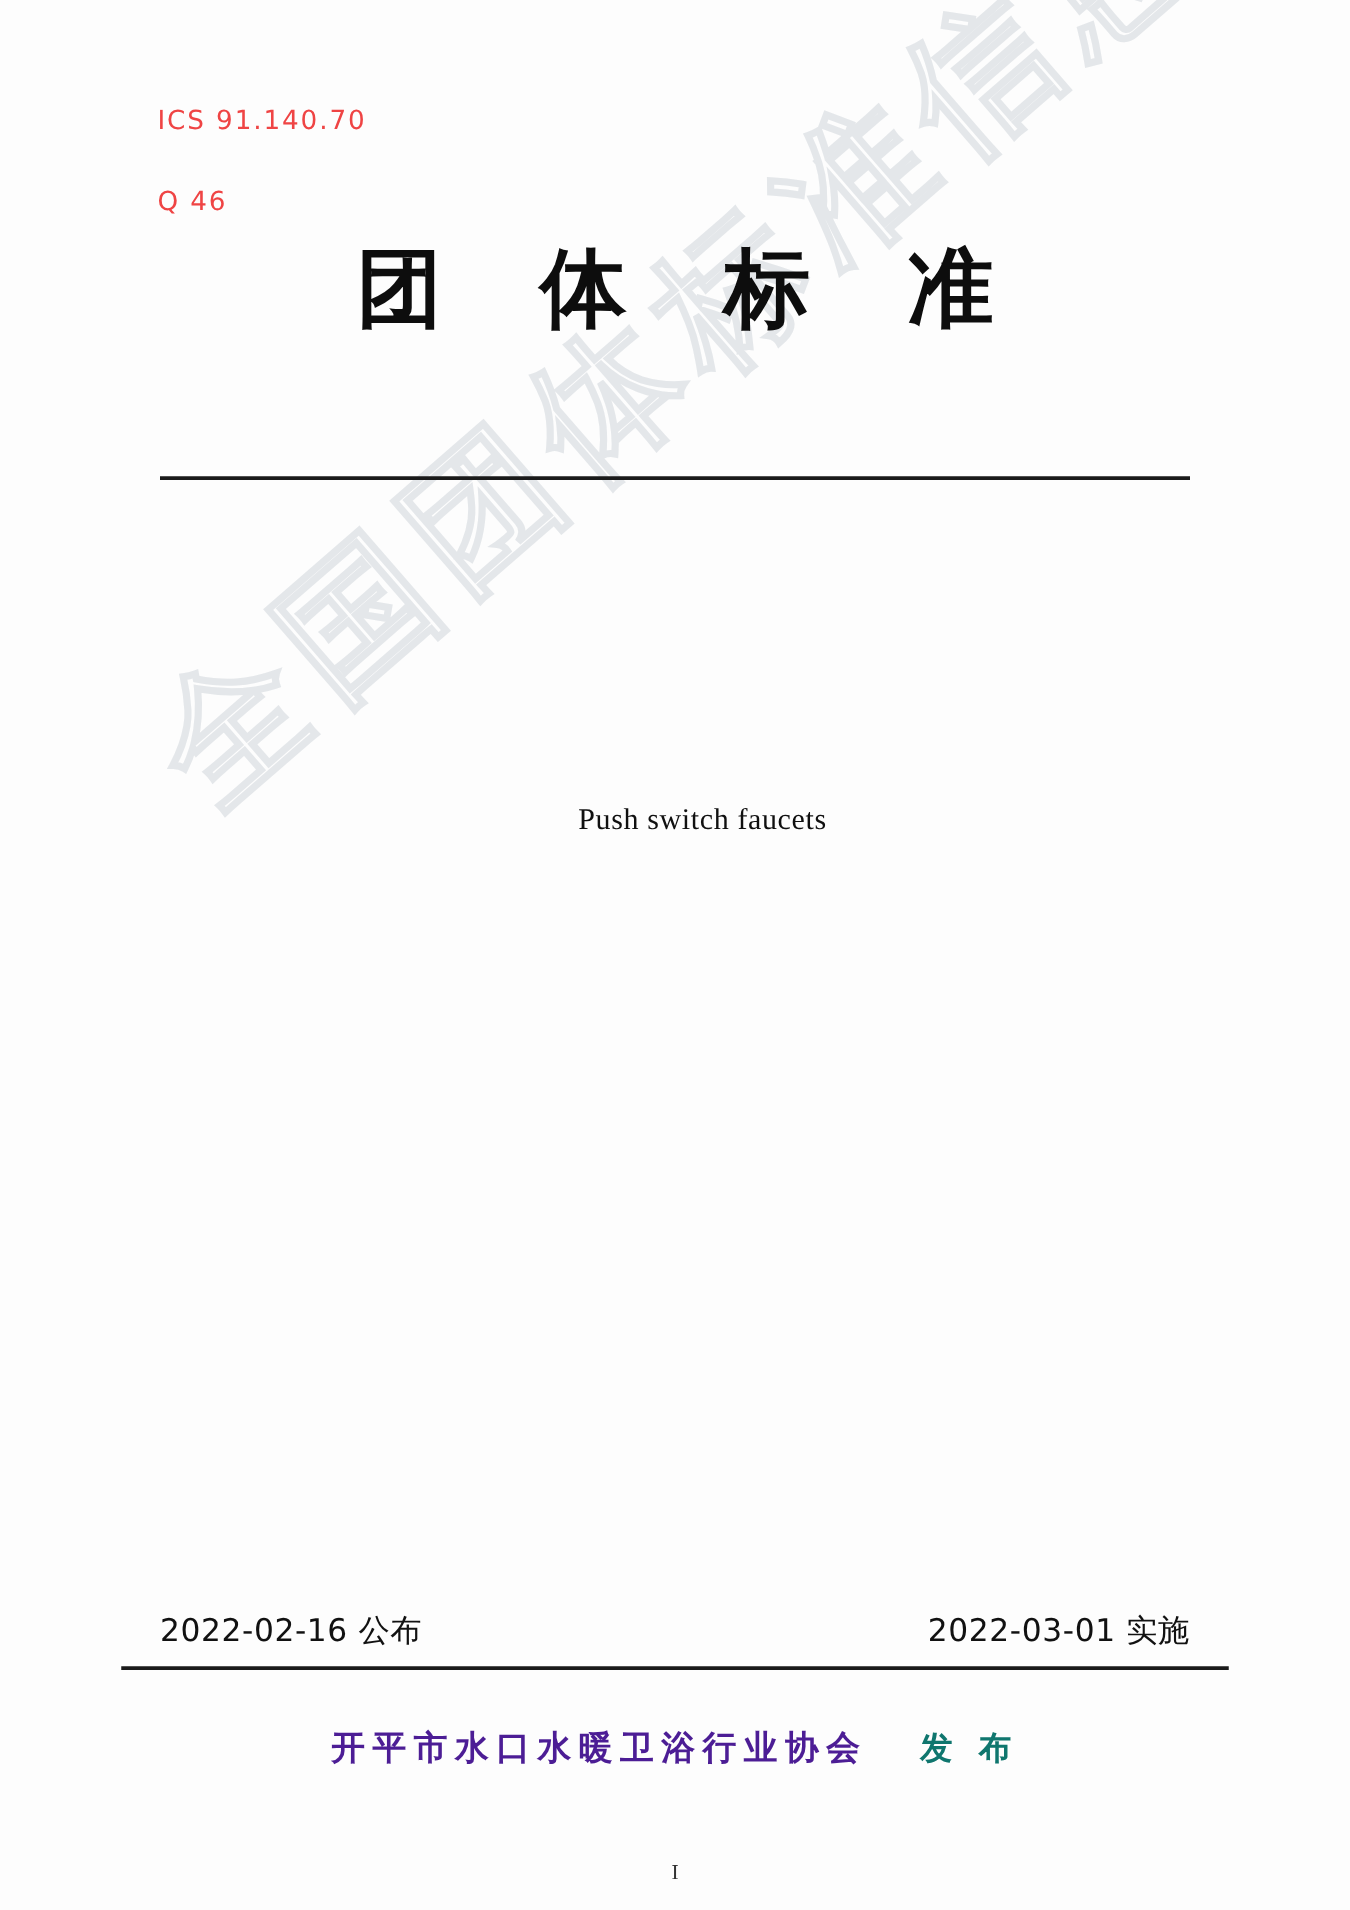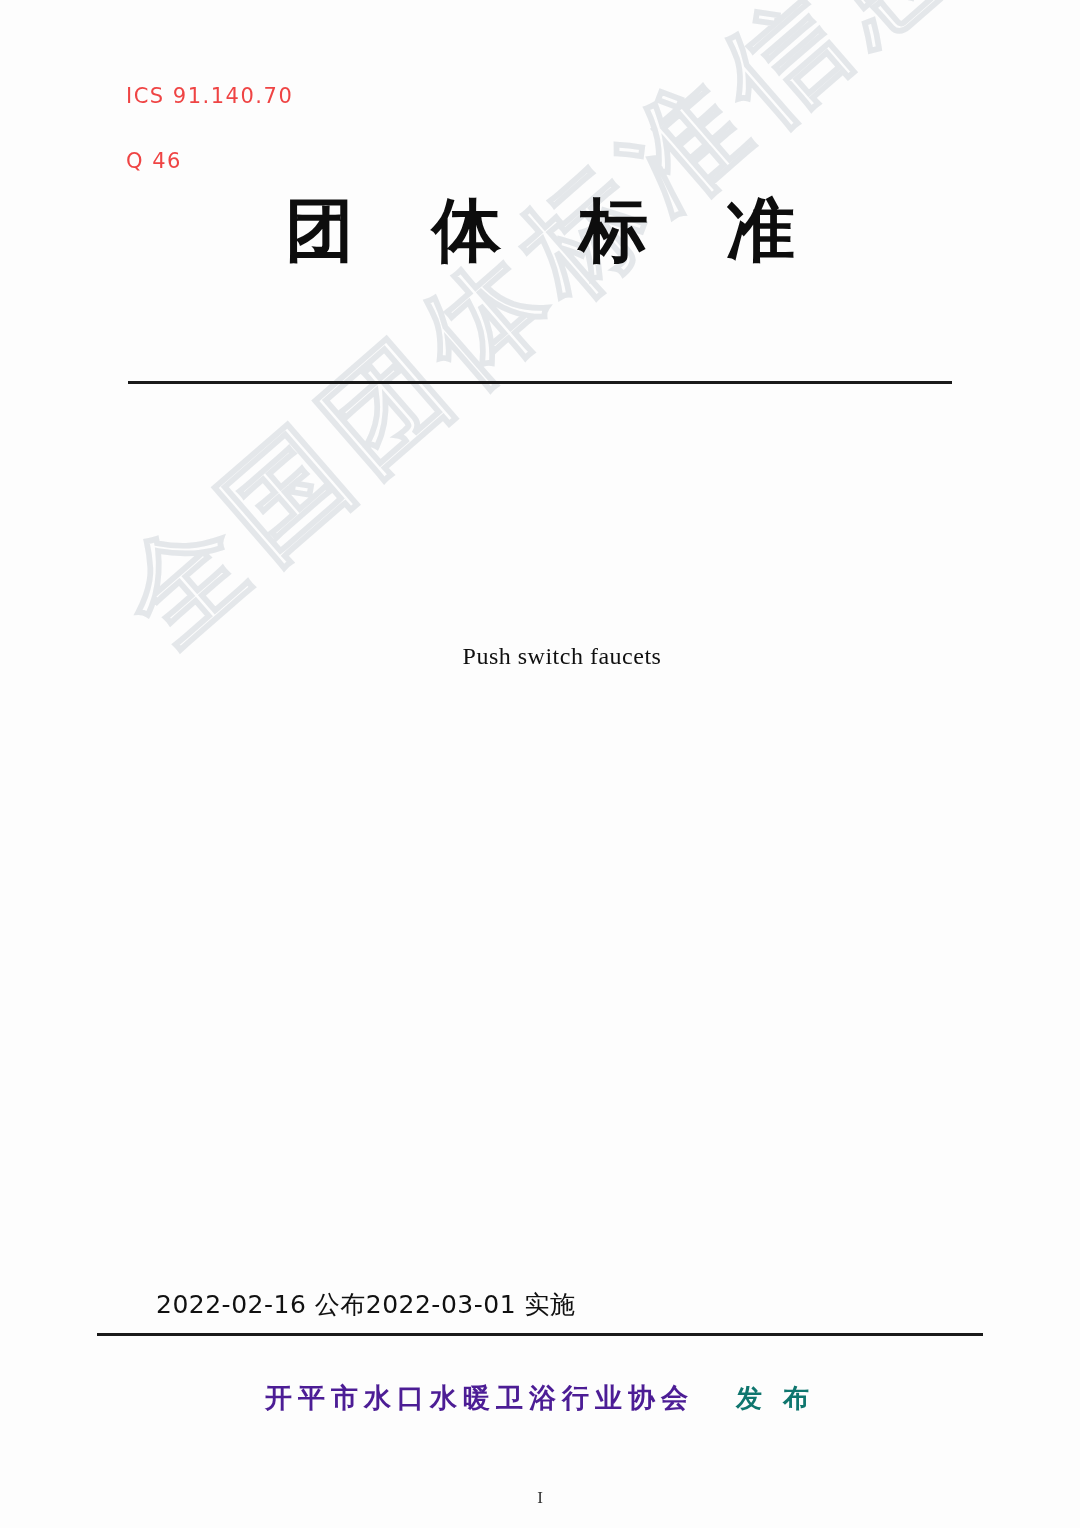--- a/index.html
+++ b/index.html
@@ -129,24 +129,23 @@
     margin-left: 44px;
   }
 
   
   .date-row {
     position: absolute;
     left: 128px;
     right: 128px;
     top: 1288px;
     display: flex;
-    justify-content: flex-start;
+    justify-content: space-between;
     align-items: baseline;
     z-index: 3;
-    margin-left: 28px;
   }
   .date-item {
     font-family: "DejaVu Sans", sans-serif;
     font-size: 25px;
     letter-spacing: 0.5px;
     color: #111111;
   }
 
   .rule-bottom {
     position: absolute;

